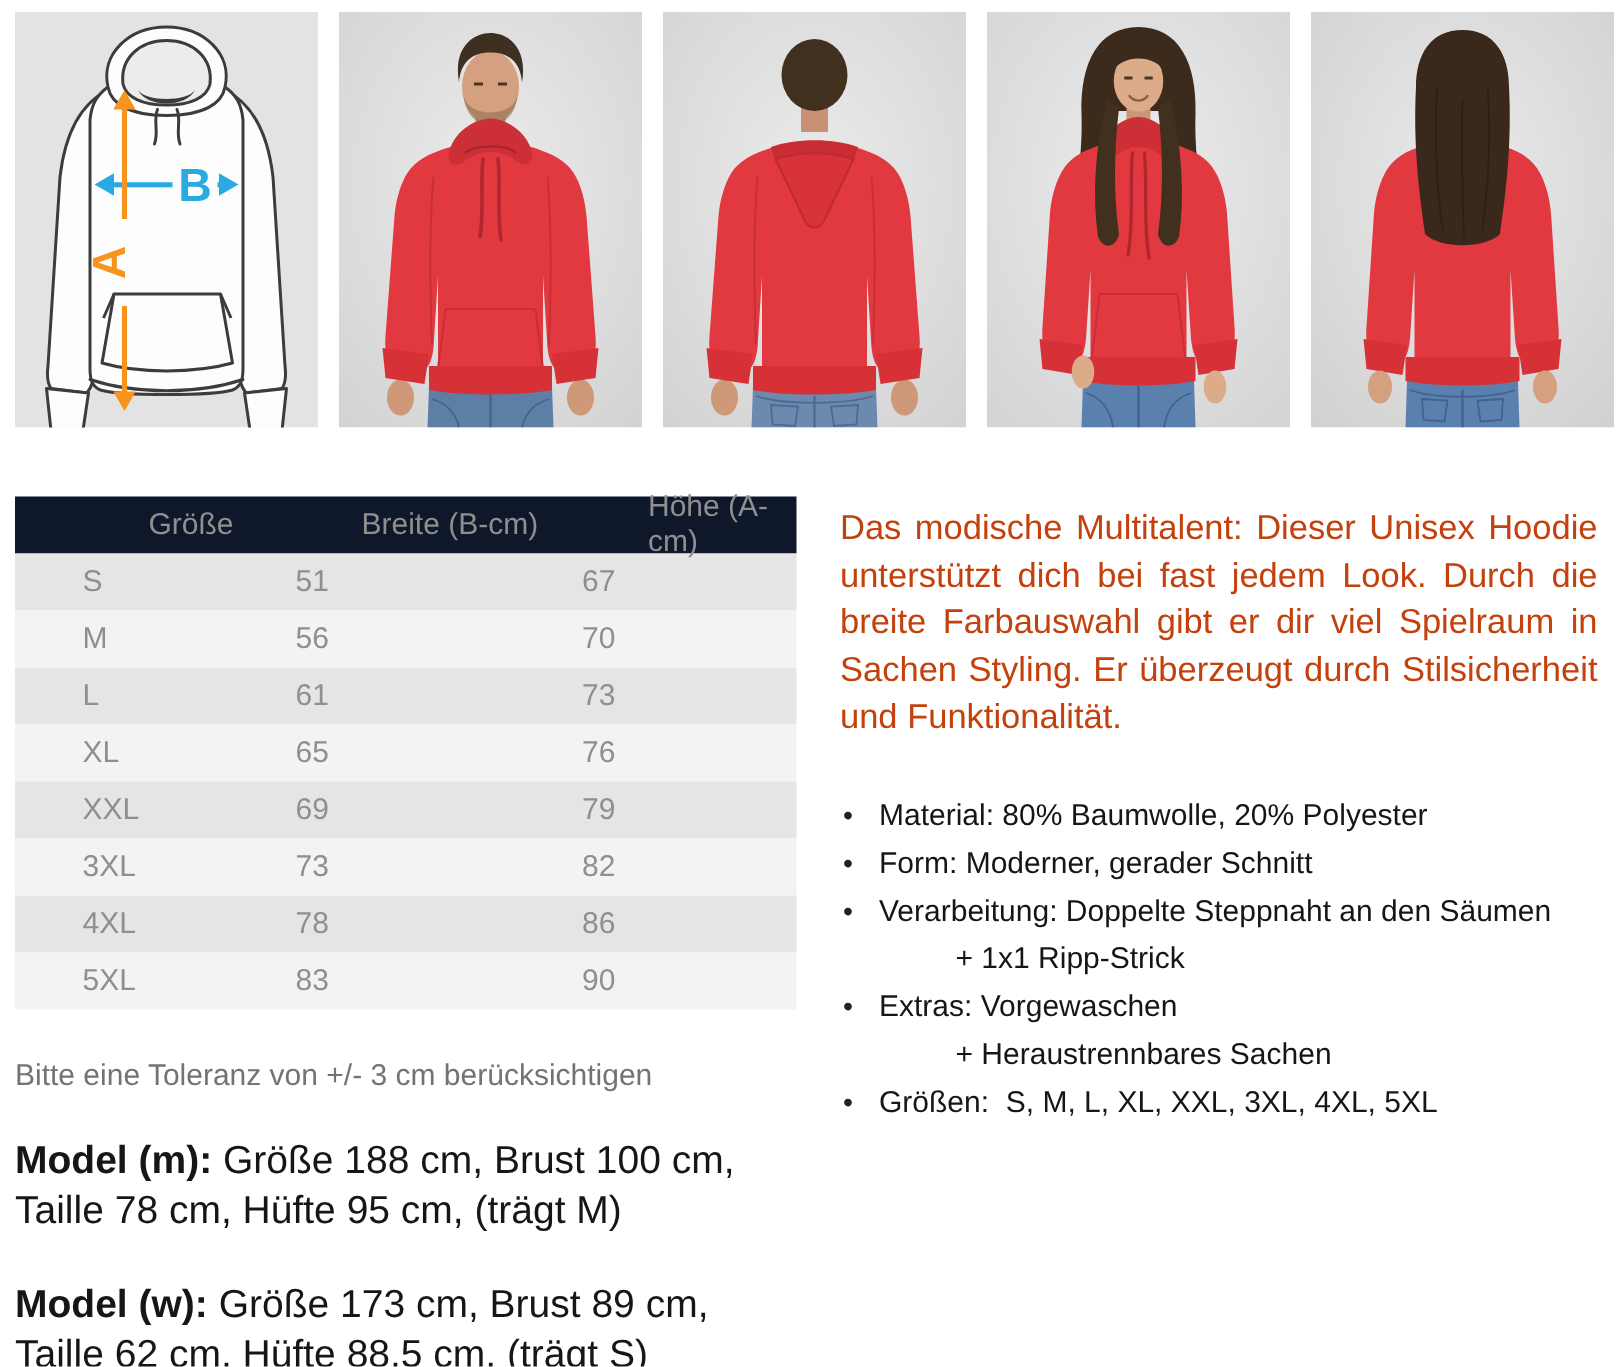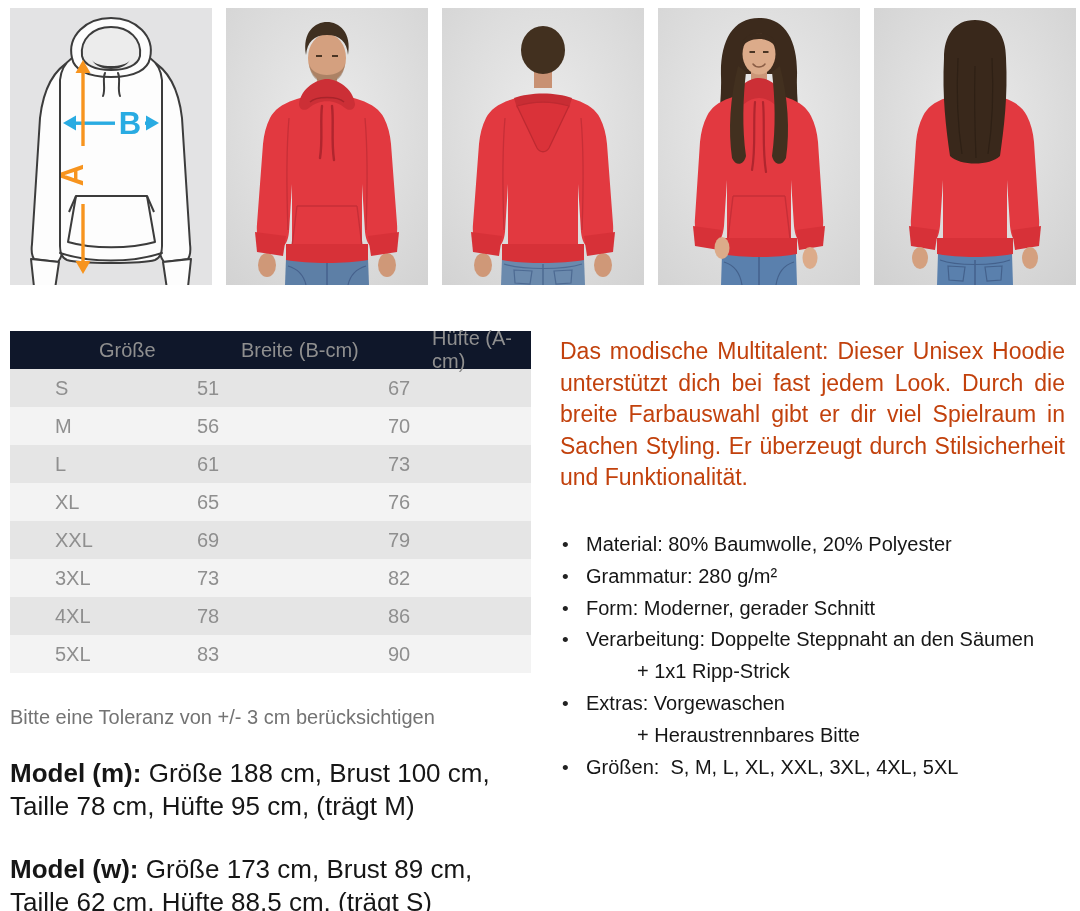--- a/index.html
+++ b/index.html
@@ -247,21 +247,21 @@
         <ellipse cx="46" cy="250" rx="8" ry="11" fill="#d4a07f"></ellipse>
         <ellipse cx="156" cy="250" rx="8" ry="11" fill="#d4a07f"></ellipse>
       </svg>
     </div>
   </div>
 
   <div class="size-table">
     <div class="t-row t-head">
       <div class="c1">Größe</div>
       <div class="c2">Breite (B-cm)</div>
-      <div class="c3">Hüfte (A-cm)</div>
+      <div class="c3">Höhe (A-cm)</div>
     </div>
     <div class="t-body">
 
         <div class="t-row">
           <div class="c1">S</div>
           <div class="c2">51</div>
           <div class="c3">67</div>
         </div>
 
         <div class="t-row">
@@ -317,28 +317,27 @@
   <div class="model model-w">
     <b>Model (w): </b><span>Größe 173 cm, Brust 89 cm, Taille 62 cm, Hüfte 88,5 cm, (trägt S)</span>
   </div>
 
   <div class="desc">Das modische Multitalent: Dieser Unisex Hoodie unterstützt dich bei fast jedem Look. Durch die breite Farbauswahl gibt er dir viel Spielraum in Sachen Styling. Er überzeugt durch Stilsicherheit und Funktionalität.</div>
 
   <ul class="features">
 
       <li class="feature"><span>Material: 80% Baumwolle, 20% Polyester</span></li>
 
-      <li class="feature"><span>Grammatur: 280 g/m²</span></li>
 
       <li class="feature"><span>Form: Moderner, gerader Schnitt</span></li>
 
       <li class="feature"><span>Verarbeitung: Doppelte Steppnaht an den Säumen</span></li>
 
       <li class="feature indent"><span>+ 1x1 Ripp-Strick</span></li>
 
       <li class="feature"><span>Extras: Vorgewaschen</span></li>
 
-      <li class="feature indent"><span>+ Heraustrennbares Bitte</span></li>
+      <li class="feature indent"><span>+ Heraustrennbares Sachen</span></li>
 
       <li class="feature"><span>Größen:  S, M, L, XL, XXL, 3XL, 4XL, 5XL</span></li>
     </ul>
 
 </div>
 
 </body></html>

